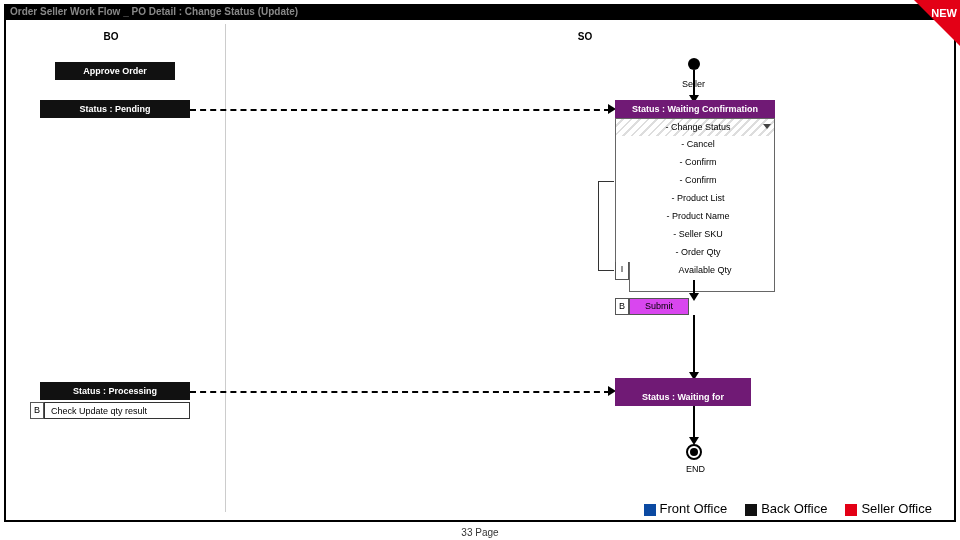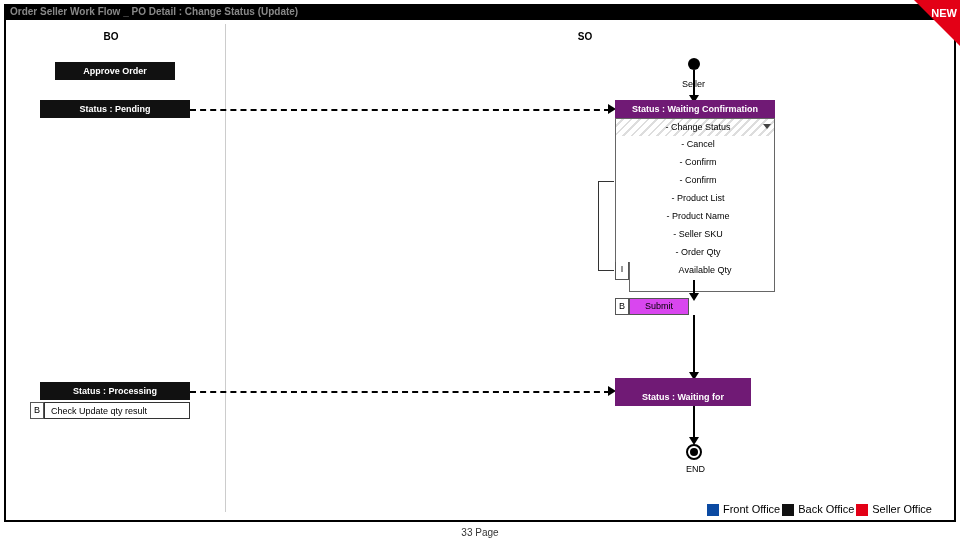--- a/index.html
+++ b/index.html
@@ -15,21 +15,21 @@
   .vline{position:absolute;top:24px;bottom:28px;left:225px;width:1px;background:#ccc}
   .box{position:absolute;border:1px solid #333;text-align:center;font-size:9px;line-height:14px;background:#fff}
   .box.black{background:#111;color:#fff;border:none;font-weight:bold}
   .box.red{background:#701a75;color:#fff;border:none;font-weight:bold}
   .row{position:absolute;border:1px solid #666;border-top:none;font-size:9px;text-align:center;padding-left:6px;line-height:17px;height:30px;background:#fff}
   .row.first{border-top:1px solid #666}
   .row .dd{position:absolute;right:3px;top:5px;width:0;height:0;border-left:4px solid transparent;border-right:4px solid transparent;border-top:5px solid #444}
   .hatch{background:repeating-linear-gradient(135deg,#fff,#fff 4px,#ddd 4px,#ddd 6px)}
   .btn{position:absolute;border:1px solid #555;font-size:9px;line-height:15px;text-align:center;background:#d946ef}
   .sideI{position:absolute;border:1px solid #555;width:14px;font-size:9px;text-align:center;line-height:15px;background:#fff}
-  .legend{position:absolute;bottom:24px;right:28px;font-size:11px;display:flex;gap:2px;align-items:center}
+  .legend{position:absolute;bottom:24px;right:28px;font-size:13px;display:flex;gap:18px;align-items:center}
   .swatch{width:12px;height:12px;display:inline-block;margin-right:4px;vertical-align:middle}
   .footer{position:absolute;bottom:2px;left:0;right:0;text-align:center;font-size:10px;color:#333}
   
   .dashed{position:absolute;border-top:2px dashed #000;height:0}
   .arrowR{position:absolute;width:0;height:0;border-top:5px solid transparent;border-bottom:5px solid transparent;border-left:8px solid #000}
   .vlineThin{position:absolute;width:2px;background:#000}
   .arrowD{position:absolute;width:0;height:0;border-left:5px solid transparent;border-right:5px solid transparent;border-top:8px solid #000}
   .startDot{position:absolute;width:12px;height:12px;border-radius:50%;background:#000}
   .endRing{position:absolute;width:16px;height:16px;border:2px solid #000;border-radius:50%}
   .endRing:after{content:"";position:absolute;left:2px;top:2px;width:8px;height:8px;background:#000;border-radius:50%}

